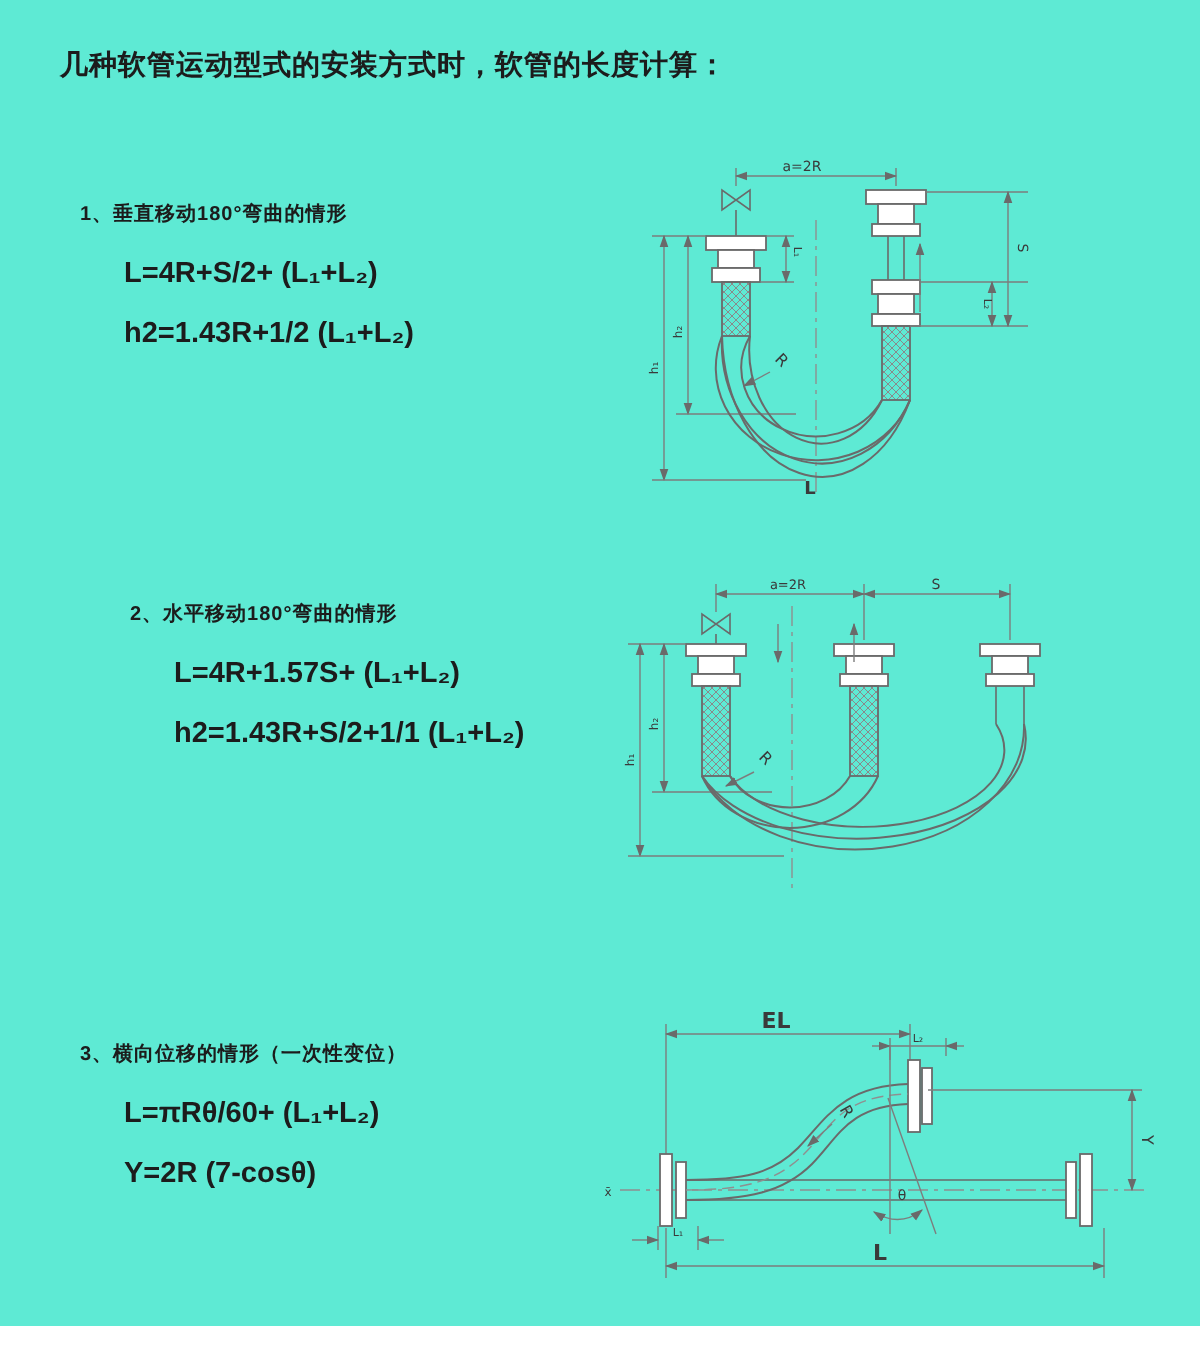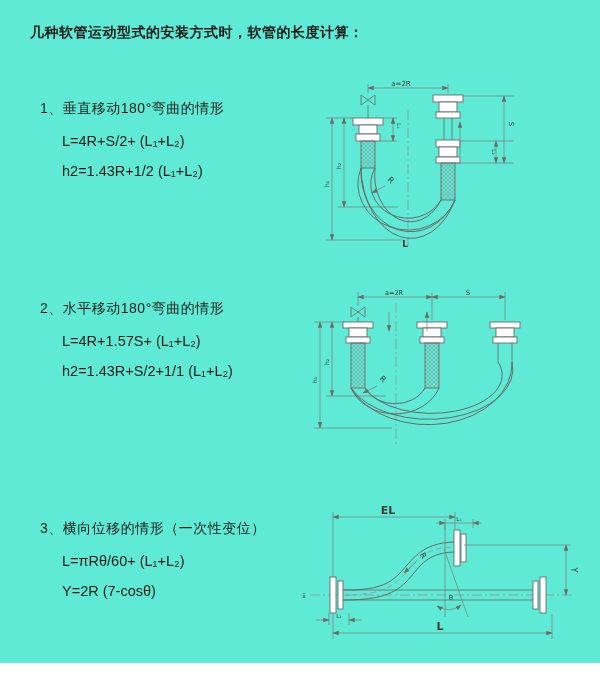--- a/index.html
+++ b/index.html
@@ -1,22 +1,22 @@
 <!DOCTYPE html>
 <html><head>
 <meta charset="utf-8">
 <style>
   html,body{margin:0;padding:0;background:#ffffff;}
   .page{position:relative;width:600px;height:663px;background:#5eead4;overflow:hidden;
         font-family:"Liberation Sans","DejaVu Sans",sans-serif;color:#1c1c1c;}
   .title{position:absolute;left:30px;top:24px;font-size:14px;font-weight:600;letter-spacing:.5px;}
   .sec{position:absolute;left:40px;}
-  .sec .heading{font-size:14px;font-weight:400;letter-spacing:.5px;margin:0 0 8px 0;}
-  .sec .formula{font-size:14.5px;font-weight:400;line-height:30px;margin-left:22px;white-space:pre;}
-  #sec1{top:100px;} #sec2{top:300px;} #sec3{top:520px;}
+  .sec .heading{font-size:10px;font-weight:700;letter-spacing:.5px;margin:0 0 8px 0;}
+  .sec .formula{font-size:14.5px;font-weight:700;line-height:30px;margin-left:22px;white-space:pre;}
+  #sec1{top:100px;} #sec2{top:300px;margin-left:25px;} #sec3{top:520px;}
   svg{position:absolute;}
   #d1{left:310px;top:70px;}
   #d2{left:305px;top:282px;}
   #d3{left:298px;top:500px;}
   .dl{stroke:#7d7d7d;stroke-width:.7;fill:none;}
   .dr{stroke:#6a6a6a;stroke-width:1;fill:none;}
   .dr2{stroke:#6a6a6a;stroke-width:.8;fill:none;}
   .cl{stroke:#8f8f8f;stroke-width:.7;fill:none;stroke-dasharray:10 3 2 3;}
   .hd{stroke:#8f8f8f;stroke-width:.7;fill:none;stroke-dasharray:6 3;}
   .fl{fill:#ffffff;stroke:#6a6a6a;stroke-width:.9;}

